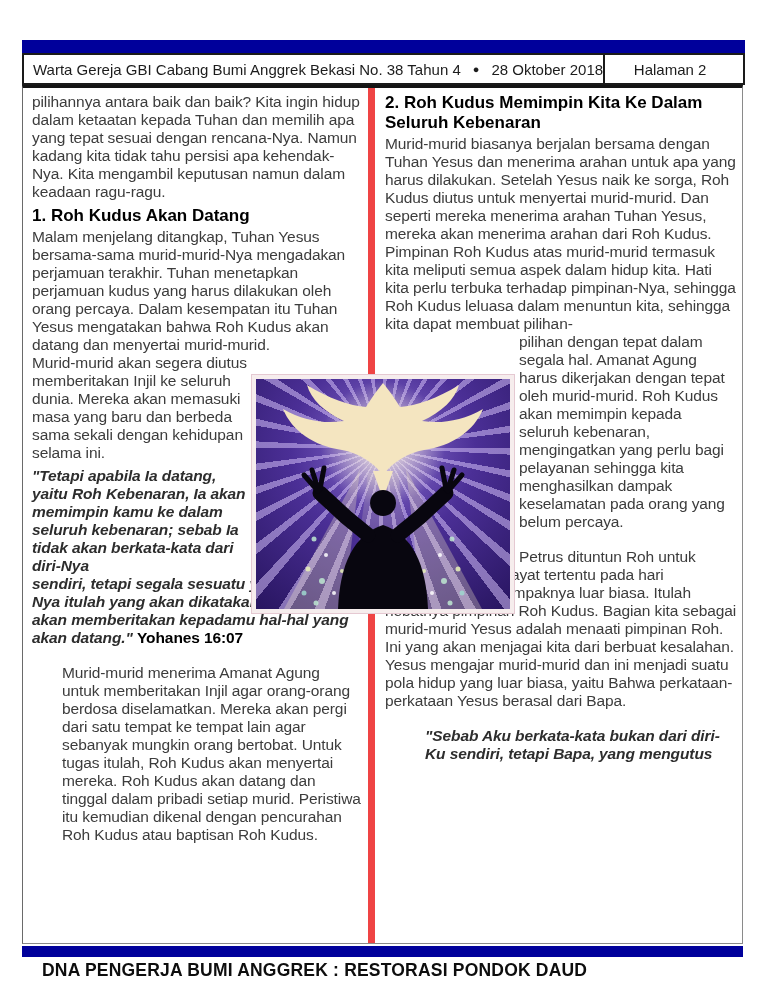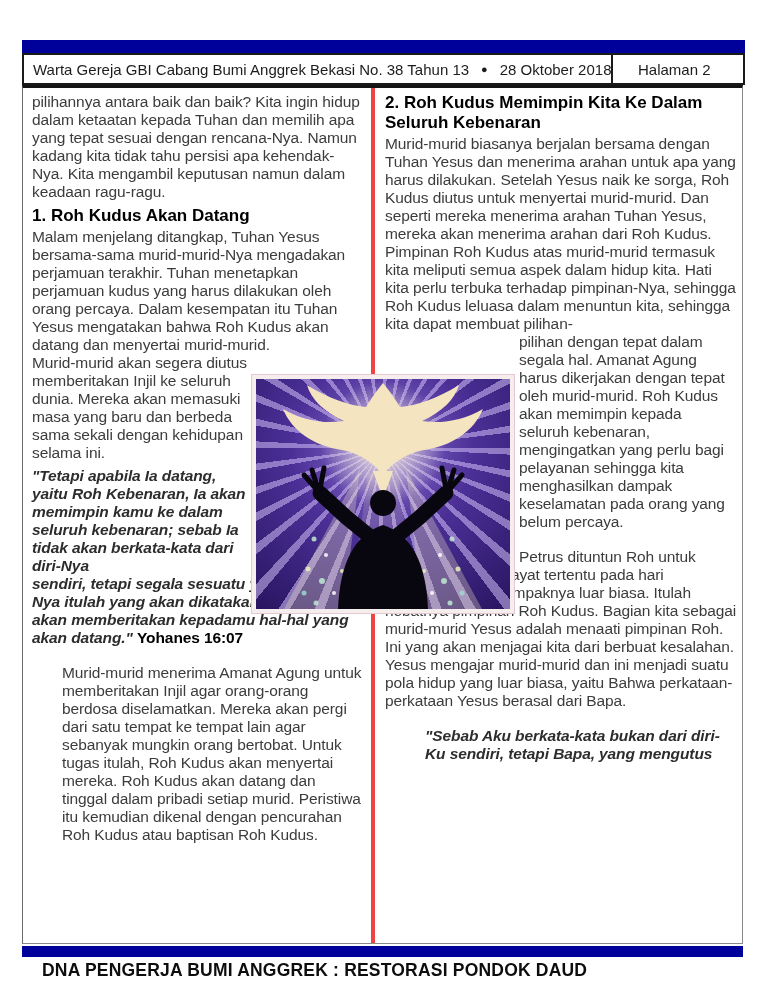--- a/index.html
+++ b/index.html
@@ -15,21 +15,21 @@
   .header-left{flex:1;display:flex;align-items:center;gap:12px;padding-left:9px;
                font-size:15px;color:#1c1c1c;white-space:nowrap;}
   .header-sep{font-size:11px;color:#1c1c1c;}
   .header-right{width:140px;border-left:2px solid #1a1a1a;display:flex;align-items:center;
                 justify-content:center;padding-right:8px;font-size:15px;color:#1c1c1c;}
 
   
   .content{position:absolute;left:22px;top:85px;width:721px;height:859px;box-sizing:border-box;
            border-top:3px solid #141414;border-left:1px solid #6a6a6a;border-right:1px solid #8a8a8a;
            border-bottom:1px solid #8a8a8a;display:flex;overflow:hidden;background:#fff;}
-  .col-left{width:352px;box-sizing:border-box;padding:5px 7px 0 9px;border-right:4px solid #ef4444;}
+  .col-left{width:352px;box-sizing:border-box;padding:5px 7px 0 9px;border-right:7px solid #ef4444;}
   .col-right{flex:1;box-sizing:border-box;padding:5px 5px 0 10px;}
 
   p{margin:0;font-size:15.5px;line-height:18px;color:#3c3c3c;letter-spacing:-0.1px;}
   .h{font-size:17px;line-height:20px;font-weight:bold;color:#000;margin:0 0 2px;}
   .mt-sm{margin-top:5px;}
   .mt{margin-top:17px;margin-left:30px;}
   .narrow{width:218px;}
   .indent{margin-left:134px;width:212px;}
   .quote{font-style:italic;font-weight:600;color:#2d2d2d;}
   .qref{font-style:normal;font-weight:bold;color:#000;}
@@ -51,21 +51,21 @@
 </style>
 </head>
 <body>
 
 <div class="page">
 
   <div class="top-bar"></div>
 
   <div class="header-row">
     <div class="header-left">
-      <span>Warta Gereja GBI Cabang Bumi Anggrek Bekasi No. 38 Tahun 13</span>
+      <span>Warta Gereja GBI Cabang Bumi Anggrek Bekasi No. 38 Tahun 4</span>
       <span class="header-sep">●</span>
       <span>28 Oktober 2018</span>
     </div>
     <div class="header-right">
       <span>Halaman 2</span>
     </div>
   </div>
 
   <div class="content">
 

